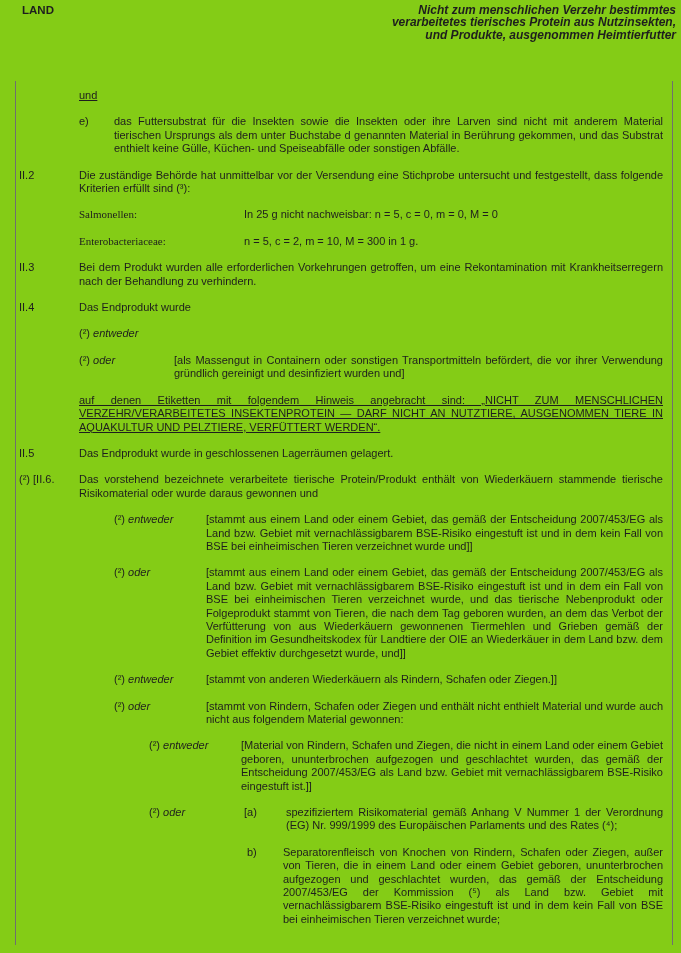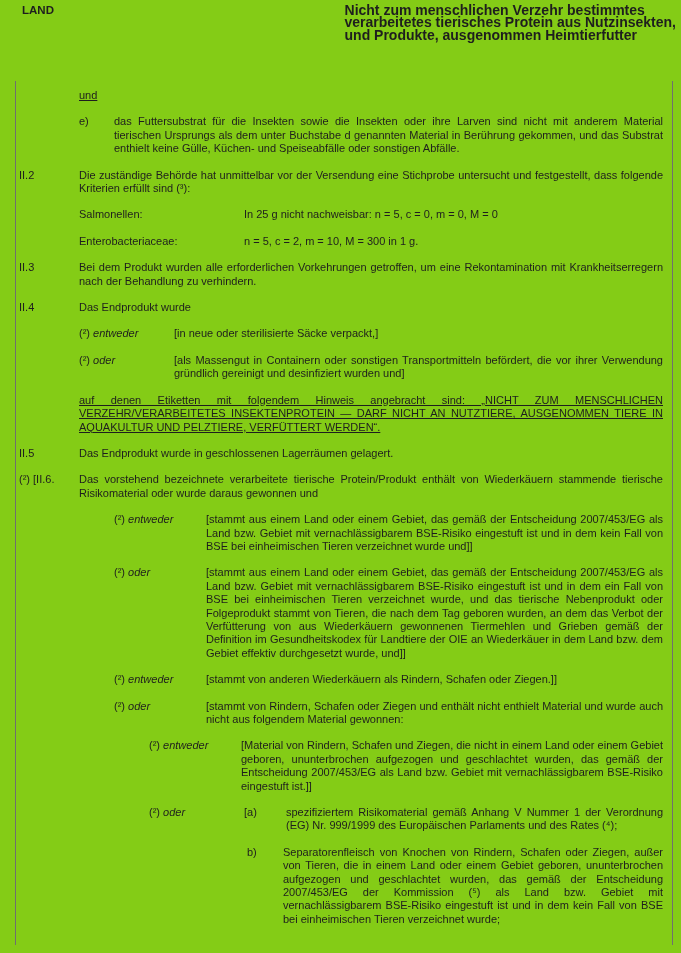--- a/index.html
+++ b/index.html
@@ -13,21 +13,21 @@
     line-height:13.4px;
     overflow:hidden;
   }
   
   .land{
     position:absolute;left:22px;top:4px;
     font-weight:bold;font-size:11.5px;
   }
   .title-block{
     position:absolute;right:5px;top:4px;
-    text-align:left;font-weight:bold;font-size:14px;line-height:12.4px;
+    text-align:right;font-weight:bold;font-size:12px;line-height:12.4px;font-style:italic;
   }
   
   .hdr-table{
     position:absolute;left:15px;top:55px;width:658px;height:26px;
     display:flex;box-sizing:border-box;
     border:1.6px solid #111;
   }
   .hdr-cell{
     display:flex;align-items:center;box-sizing:border-box;height:100%;
     font-size:11px;
@@ -52,21 +52,21 @@
   .row{display:flex;margin:0 0 13px 0;}
   .para{margin:0 0 13px 0;text-decoration:underline;}
   .num{flex:0 0 60px;}
   .ind-main{padding-left:60px;}
   .ind-l2{padding-left:95px;}
   .ind-l3{padding-left:130px;}
   .ind-b{padding-left:228px;}
   .lbl35{flex:0 0 35px;}
   .lbl92{flex:0 0 92px;}
   .lbl95{flex:0 0 95px;}
-  .lbl165{flex:0 0 165px;}
+  .lbl165{flex:0 0 165px;font-family:Liberation Serif, serif;}
   .lbl42{flex:0 0 42px;}
   .lbl36{flex:0 0 36px;}
   .txt{flex:1;}
   .just{text-align:justify;}
   .cw i{font-style:italic;}
 </style>
 </head>
 <body>
 
 <div class="page">
@@ -109,21 +109,20 @@
       <div class="txt just">Bei dem Produkt wurden alle erforderlichen Vorkehrungen getroffen, um eine Rekontamination mit Krankheitserregern nach der Behandlung zu verhindern.</div>
     </div>
 
     <div class="row">
       <span class="num">II.4</span>
       <div class="txt">Das Endprodukt wurde</div>
     </div>
 
     <div class="row ind-main">
       <span class="lbl95 cw"><span>(²)</span> <i>entweder</i></span>
-      <div class="txt just">[in neue oder sterilisierte Säcke verpackt,]</div>
     </div>
 
     <div class="row ind-main">
       <span class="lbl95 cw"><span>(²)</span> <i>oder</i></span>
       <div class="txt just">[als Massengut in Containern oder sonstigen Transportmitteln befördert, die vor ihrer Verwendung gründlich gereinigt und desinfiziert wurden und]</div>
     </div>
 
     <p class="para ind-main just">auf denen Etiketten mit folgendem Hinweis angebracht sind: „NICHT ZUM MENSCHLICHEN VERZEHR/VERARBEITETES INSEKTENPROTEIN — DARF NICHT AN NUTZTIERE, AUSGENOMMEN TIERE IN AQUAKULTUR UND PELZTIERE, VERFÜTTERT WERDEN“.</p>
 
     <div class="row">

